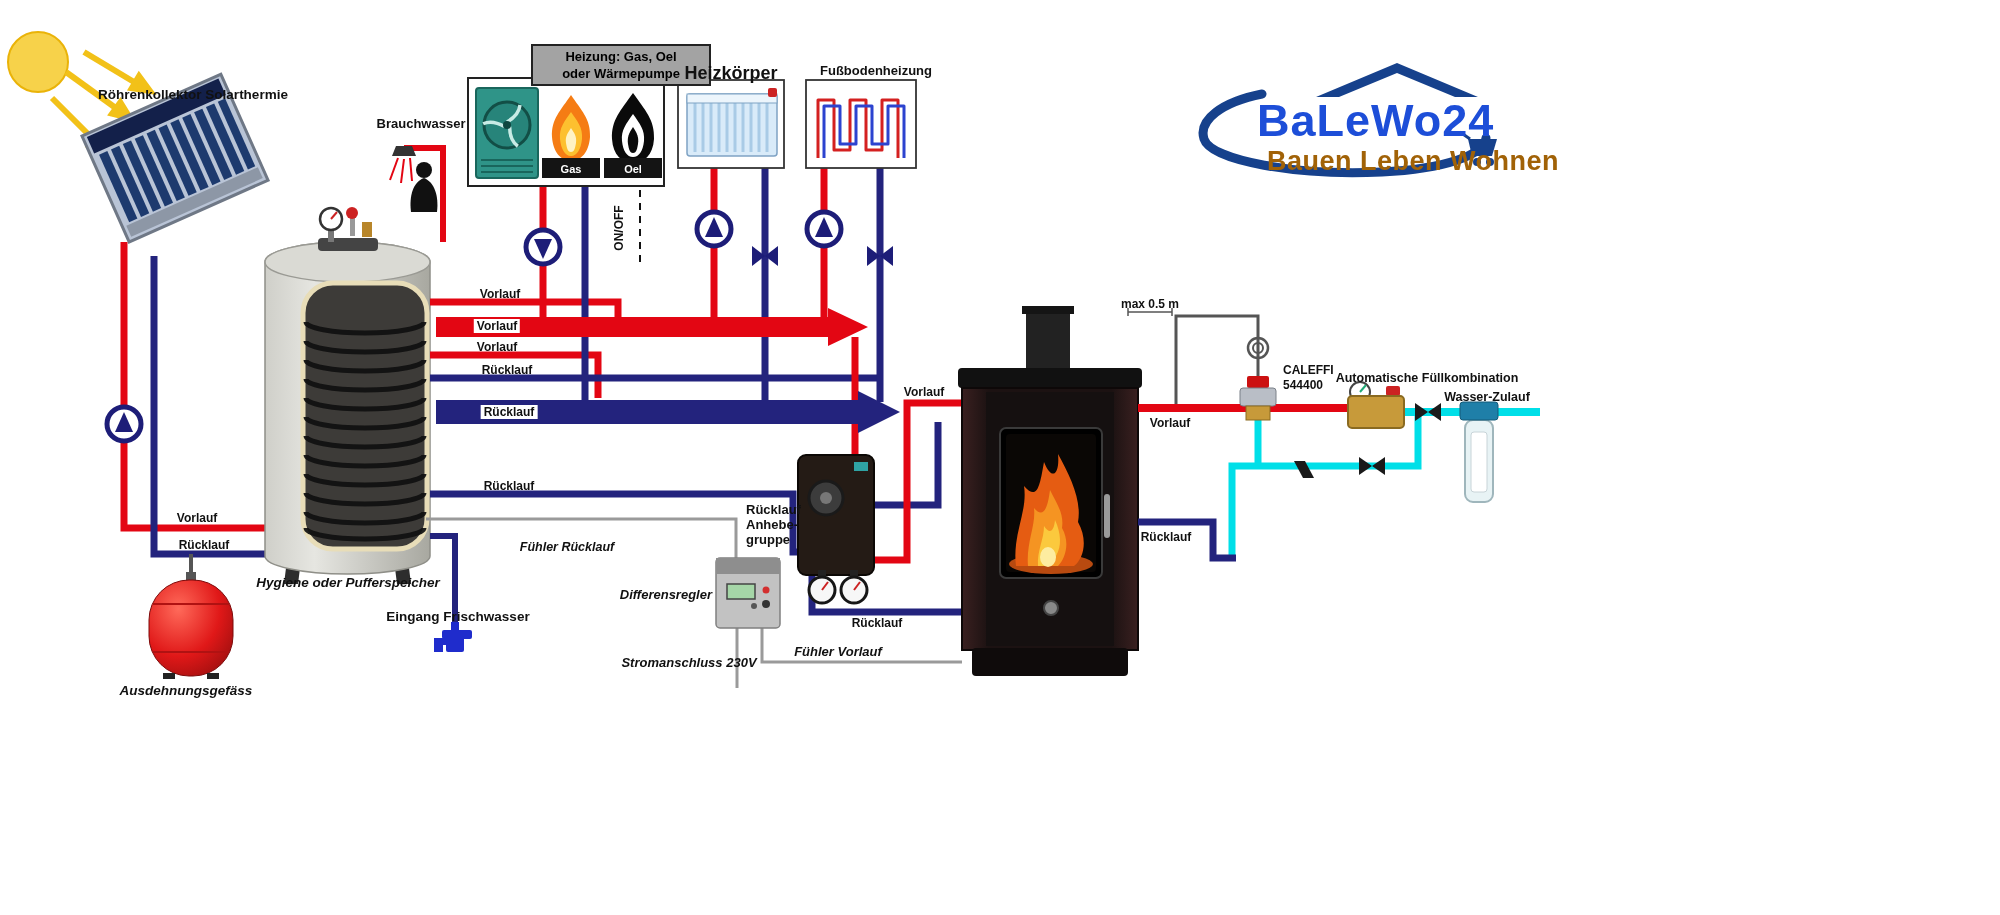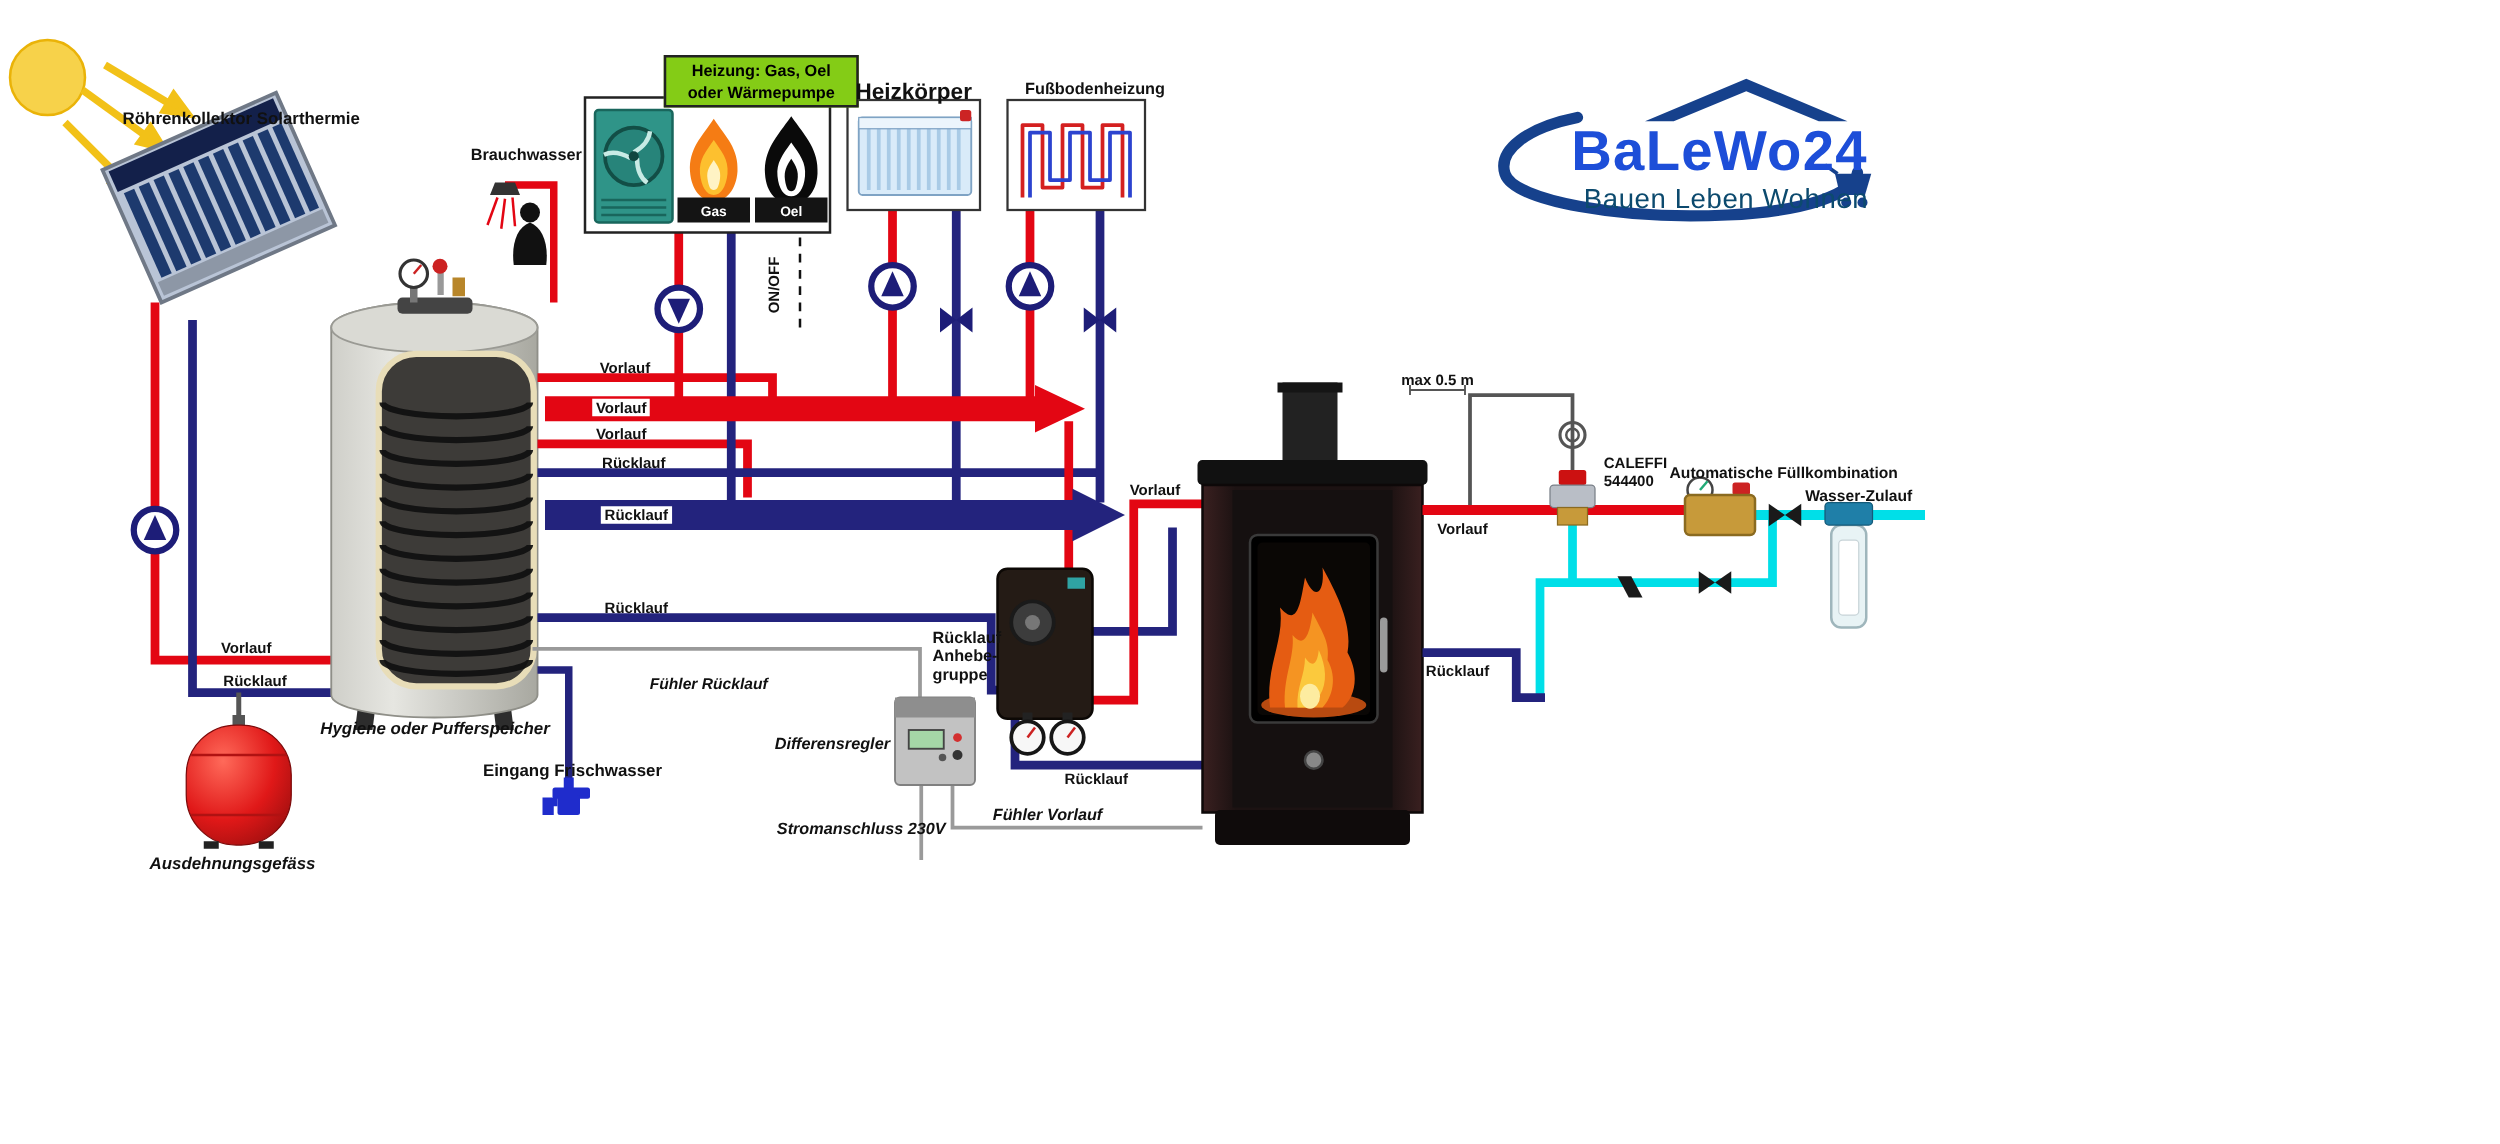--- a/index.html
+++ b/index.html
@@ -6,27 +6,27 @@
   #canvas{position:relative;width:2000px;height:915px;background:#fff;overflow:hidden;
           font-family:"Liberation Sans",sans-serif;}
   #pipes{position:absolute;left:0;top:0;}
   .lbl{position:absolute;font-family:"Liberation Sans",sans-serif;font-weight:bold;
        font-size:12.5px;color:#111;white-space:nowrap;transform:translateX(-50%);line-height:1.18;}
   .it{font-style:italic;}
   .bg{background:#fff;padding:0 3px;}
   .nl{transform:none;}
   .rt{transform:translate(-50%,-50%) rotate(-90deg);}
   .sm{font-size:12px;}
-  .titlebox{position:absolute;left:531px;top:44px;width:136px;background:#84cc16;
+  .titlebox{position:absolute;left:531px;top:44px;width:136px;background:#a3a3a3;
             border:2px solid #222;text-align:center;font:bold 13px/17px "Liberation Sans",sans-serif;
-            padding:2px 8px;}
+            padding:2px 20px;}
   .logo-name{position:absolute;left:1257px;top:95px;font-weight:bold;font-size:45px;
              color:#1d4ed8;letter-spacing:1px;}
-  .logo-tag{position:absolute;left:1267px;top:146px;font-weight:normal;font-size:22px;
-            color:#0c4a6e;letter-spacing:0.5px;}
+  .logo-tag{position:absolute;left:1267px;top:146px;font-weight:bold;font-size:27px;
+            color:#a16207;letter-spacing:0.5px;}
 </style>
 </head>
 <body>
 
 <div id="canvas">
 
 <svg id="pipes" width="2000" height="915" viewBox="0 0 2000 915">
   <defs>
     <linearGradient id="tankGrad" x1="0" y1="0" x2="1" y2="0">
       <stop offset="0" stop-color="#cfcfc9"></stop>

